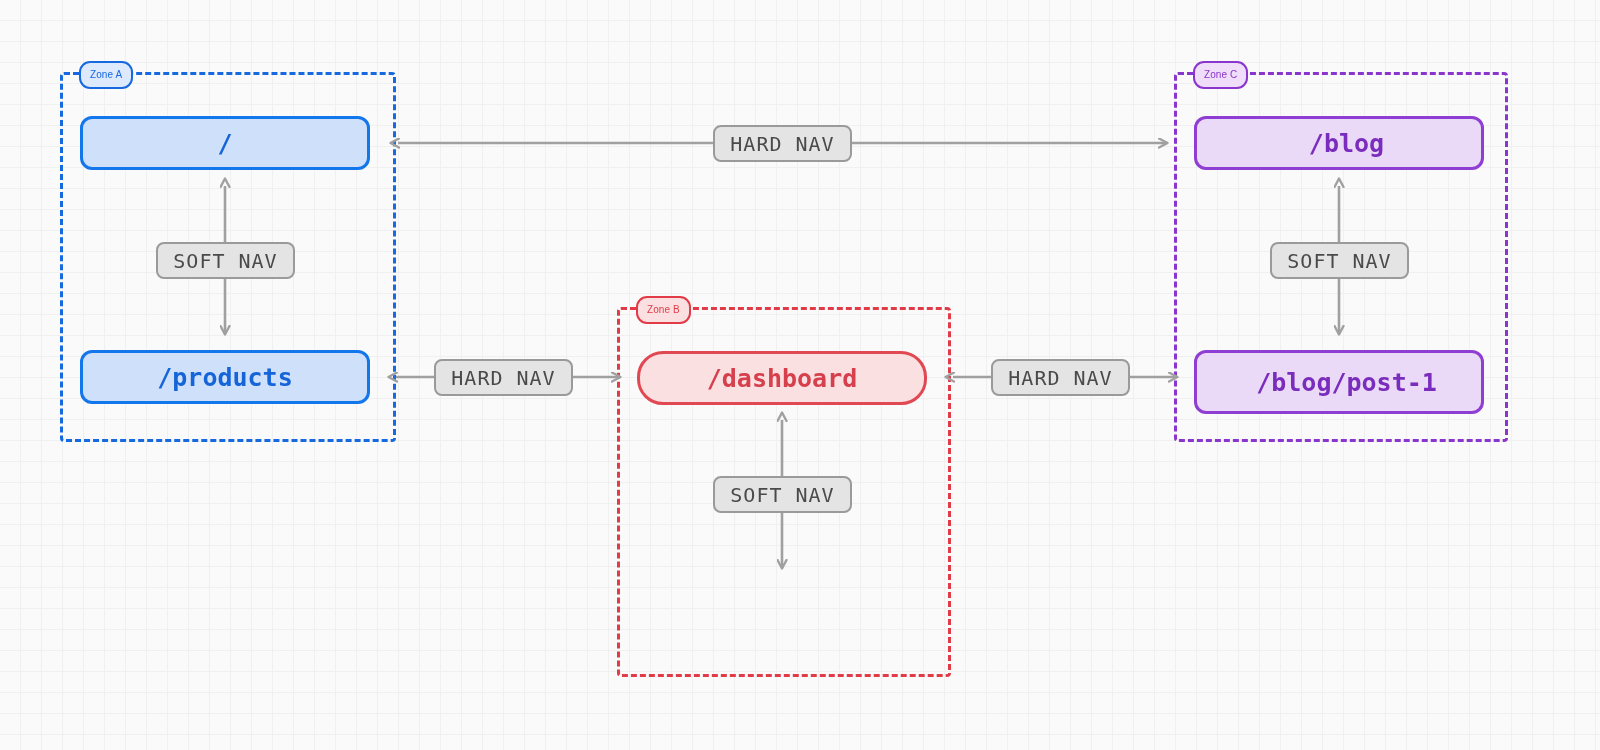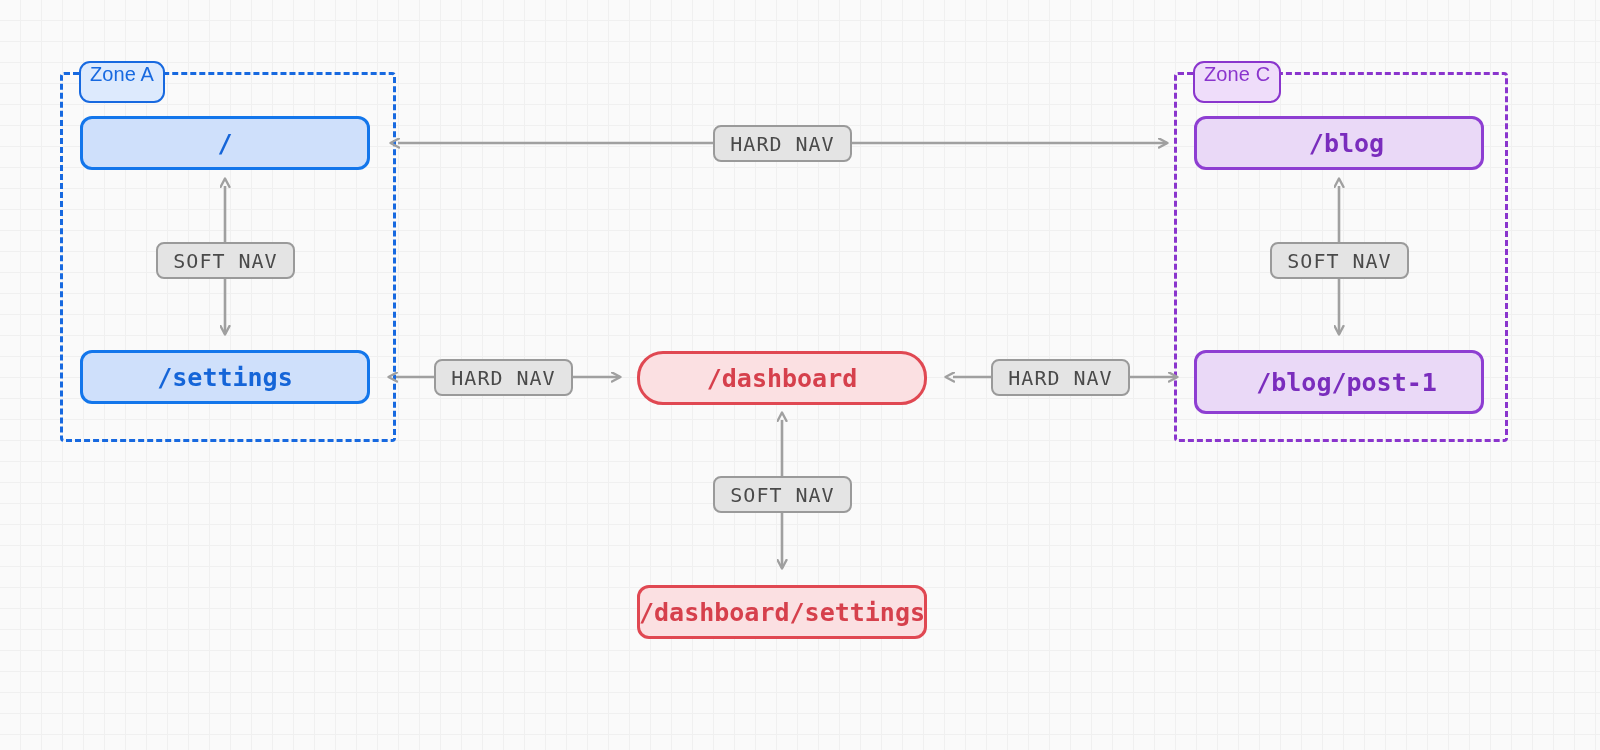--- a/index.html
+++ b/index.html
@@ -31,25 +31,25 @@
     border-style: dashed;
     border-width: 3px;
     border-radius: 4px;
     box-sizing: border-box;
     background: transparent;
   }
   .zone-label {
     position: absolute;
     top: -14px;
     left: 16px;
-    padding: 2px 9px 17px 9px;
+    padding: 2px 9px 3px 9px;
     border-radius: 11px;
     border-width: 2px;
     border-style: solid;
-    font-size: 20px;
+    font-size: 10px;
     line-height: 19px;
     letter-spacing: 0.1px;
     white-space: nowrap;
     font-family: "Liberation Sans", sans-serif;
   }
 
   .zone-a { border-color: #1769e0; }
   .zone-a .zone-label { color: #1769e0; border-color: #1769e0; background: #ddeafd; }
   .zone-b { border-color: #e23b48; }
   .zone-b .zone-label { color: #e23b48; border-color: #e23b48; background: #fbdfe1; }
@@ -142,25 +142,27 @@
 
     <g>
       <line x1="953" y1="377" x2="1177" y2="377" stroke="#a0a0a0" stroke-width="2.6" marker-start="url(#arrStart)" marker-end="url(#arrEnd)"></line>
     </g>
   </svg>
 
   <div class="zone zone-a" style="left:60px; top:72px; width:336px; height:370px;">
     <span class="zone-label">Zone A</span>
   </div>
   <div class="node blue" style="left:80px; top:116px; width:290px; height:54px; z-index:4;">/</div>
-  <div class="node blue" style="left:80px; top:350px; width:290px; height:54px; z-index:4;">/settings</div>
+  <div class="node blue" style="left:80px; top:350px; width:290px; height:54px; z-index:4;">/products</div>
   <div class="edge-label" style="left:156px; top:242px; width:139px; height:37px;">SOFT NAV</div>
 
+  <div class="zone zone-b" style="left:617px; top:307px; width:334px; height:370px;">
+    <span class="zone-label">Zone B</span>
+  </div>
   <div class="node red" style="left:637px; top:351px; width:290px; height:54px; z-index:4;border-radius:26px;">/dashboard</div>
-  <div class="node red" style="left:637px; top:585px; width:290px; height:54px; z-index:4;">/dashboard/settings</div>
   <div class="edge-label" style="left:713px; top:476px; width:139px; height:37px;">SOFT NAV</div>
 
   <div class="zone zone-c" style="left:1174px; top:72px; width:334px; height:370px;">
     <span class="zone-label">Zone C</span>
   </div>
   <div class="node purple" style="left:1194px; top:116px; width:290px; height:54px; z-index:4;">/blog</div>
   <div class="node purple" style="left:1194px; top:350px; width:290px; height:64px; z-index:4;">/blog/post-1</div>
   <div class="edge-label" style="left:1270px; top:242px; width:139px; height:37px;">SOFT NAV</div>
 
   <div class="edge-label" style="left:713px; top:125px; width:139px; height:37px;">HARD NAV</div>

